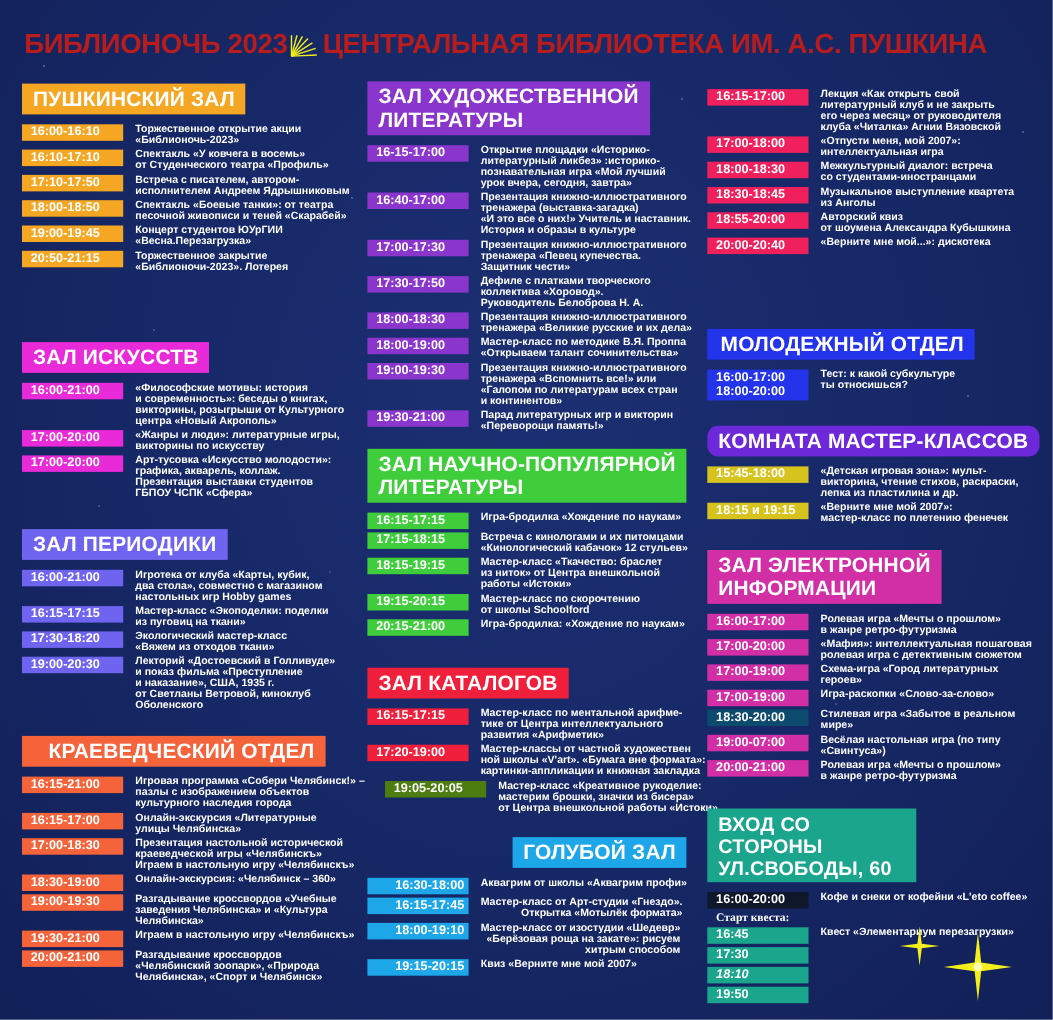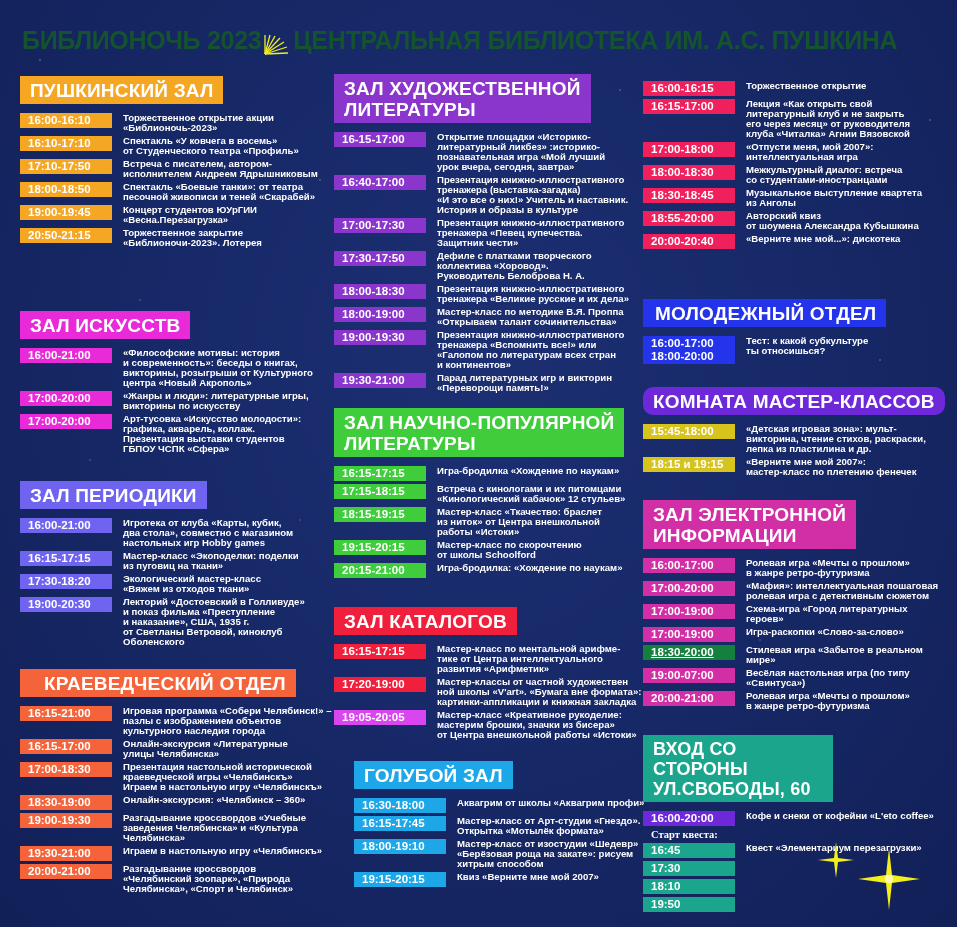--- a/index.html
+++ b/index.html
@@ -20,22 +20,22 @@
       radial-gradient(1px 1px at 760px 640px, rgba(255,255,255,.5), transparent),
       radial-gradient(1px 1px at 220px 780px, rgba(255,255,255,.6), transparent),
       radial-gradient(1px 1px at 560px 880px, rgba(255,255,255,.5), transparent),
       radial-gradient(1px 1px at 930px 120px, rgba(255,255,255,.6), transparent),
       radial-gradient(1px 1px at 300px 520px, rgba(255,255,255,.4), transparent),
       radial-gradient(1px 1px at 90px 460px, rgba(255,255,255,.5), transparent);
   }
   .title {
     position:absolute; left:22px; top:26px; width:920px;
     font-family:"Liberation Sans", sans-serif; font-weight:bold;
-    font-size:25px; color:#14532d; letter-spacing:-0.3px; white-space:nowrap;
-    display:flex; align-items:flex-end;
+    font-size:25px; color:#b91c1c; letter-spacing:-0.3px; white-space:nowrap;
+    display:flex; align-items:center;
   }
   .title .fan { display:inline-block; width:26px; height:22px; margin:0 4px 0 2px; }
   .section { position:absolute; }
   .sec-head {
     display:inline-block; font-family:"Liberation Sans", sans-serif; font-weight:bold;
     font-size:19px; line-height:21px; color:#fff; padding:4px 10px 3px 10px; letter-spacing:0.2px;
   }
   .rows { margin-top:9px; }
   .row { display:flex; align-items:flex-start; margin-bottom:3px; }
   .time {
@@ -274,27 +274,27 @@
 тике от Центра интеллектуального
 развития «Арифметик»</div>
       </div>
       <div class="row">
         <div class="time" style="background: rgb(240, 31, 59); white-space: pre-line;">17:20-19:00</div>
         <div class="desc">Мастер-классы от частной художествен
 ной школы «V'art». «Бумага вне формата»:
 картинки-аппликации и книжная закладка</div>
       </div>
       <div class="row">
-        <div class="time" style="background: #d946ef; white-space: pre-line;">19:05-20:05</div>
+        <div class="time" style="background: #4d7c0f; white-space: pre-line; margin-left: 16px;">19:05-20:05</div>
         <div class="desc">Мастер-класс «Креативное рукоделие:
 мастерим брошки, значки из бисера»
 от Центра внешкольной работы «Истоки»</div>
       </div>
     </div></div>
-<div class="section" style="left:354px;top:761px;"><div class="sec-head" style="background: rgb(29, 166, 232); white-space: pre-line;">ГОЛУБОЙ ЗАЛ</div><div class="rows">
+<div class="section" style="left:334px;top:761px;text-align:right;"><div class="sec-head" style="background: rgb(29, 166, 232); white-space: pre-line;">ГОЛУБОЙ ЗАЛ</div><div class="rows">
       <div class="row">
         <div class="time" style="background: rgb(29, 166, 232); white-space: pre-line;">16:30-18:00</div>
         <div class="desc">Аквагрим от школы «Аквагрим профи»</div>
       </div>
       <div class="row">
         <div class="time" style="background: rgb(29, 166, 232); white-space: pre-line;">16:15-17:45</div>
         <div class="desc">Мастер-класс от Арт-студии «Гнездо».
 Открытка «Мотылёк формата»</div>
       </div>
       <div class="row">
@@ -303,24 +303,20 @@
 «Берёзовая роща на закате»: рисуем
 хитрым способом</div>
       </div>
       <div class="row">
         <div class="time" style="background: rgb(29, 166, 232); white-space: pre-line;">19:15-20:15</div>
         <div class="desc">Квиз «Верните мне мой 2007»</div>
       </div>
     </div></div>
 
 <div class="section" style="left:643px;top:72px;"><div class="rows">
-      <div class="row">
-        <div class="time" style="background: rgb(240, 32, 92); white-space: pre-line;">16:00-16:15</div>
-        <div class="desc">Торжественное открытие</div>
-      </div>
       <div class="row">
         <div class="time" style="background: rgb(240, 32, 92); white-space: pre-line;">16:15-17:00</div>
         <div class="desc">Лекция «Как открыть свой
 литературный клуб и не закрыть
 его через месяц» от руководителя
 клуба «Читалка» Агнии Вязовской</div>
       </div>
       <div class="row">
         <div class="time" style="background: rgb(240, 32, 92); white-space: pre-line;">17:00-18:00</div>
         <div class="desc">«Отпусти меня, мой 2007»:
@@ -382,54 +378,54 @@
       <div class="row">
         <div class="time" style="background: rgb(210, 47, 166); white-space: pre-line;">17:00-19:00</div>
         <div class="desc">Схема-игра «Город литературных
 героев»</div>
       </div>
       <div class="row">
         <div class="time" style="background: rgb(210, 47, 166); white-space: pre-line;">17:00-19:00</div>
         <div class="desc">Игра-раскопки «Слово-за-слово»</div>
       </div>
       <div class="row">
-        <div class="time" style="background: #15803d; white-space: pre-line; text-decoration: underline;">18:30-20:00</div>
+        <div class="time" style="background: #0c4a6e; white-space: pre-line;">18:30-20:00</div>
         <div class="desc">Стилевая игра «Забытое в реальном
 мире»</div>
       </div>
       <div class="row">
         <div class="time" style="background: rgb(210, 47, 166); white-space: pre-line;">19:00-07:00</div>
         <div class="desc">Весёлая настольная игра (по типу
 «Свинтуса»)</div>
       </div>
       <div class="row">
         <div class="time" style="background: rgb(210, 47, 166); white-space: pre-line;">20:00-21:00</div>
         <div class="desc">Ролевая игра «Мечты о прошлом»
 в жанре ретро-футуризма</div>
       </div>
     </div></div>
 
 <div class="section" style="left:643px;top:735px;">
   <div class="sec-head" style="background:#1aa58c;white-space:pre-line;width:170px;font-size:18px;line-height:20px;">ВХОД СО СТОРОНЫ
 УЛ.СВОБОДЫ, 60</div>
   <div class="rows">
     <div class="row">
-      <div class="time" style="background:#6d28d9;">16:00-20:00</div>
+      <div class="time" style="background:#0f172a;">16:00-20:00</div>
       <div class="desc">Кофе и снеки от кофейни «L'eto coffee»</div>
     </div>
     <div class="sublabel">Старт квеста:</div>
     <div class="row">
       <div class="time" style="background:#1aa58c;">16:45</div>
       <div class="desc">Квест «Элементариум перезагрузки»</div>
     </div>
     <div class="row">
       <div class="time" style="background:#1aa58c;">17:30</div>
     </div>
     <div class="row">
-      <div class="time" style="background:#1aa58c;">18:10</div>
+      <div class="time" style="background:#1aa58c;font-style:italic;">18:10</div>
     </div>
     <div class="row">
       <div class="time" style="background:#1aa58c;">19:50</div>
     </div>
   </div>
 </div>
 
 <svg class="star" style="left:818px;top:842px;" width="36" height="36" viewBox="0 0 36 36">
   <path d="M18 0 L20 16 L36 18 L20 20 L18 36 L16 20 L0 18 L16 16 Z" fill="#f3ee1c"></path>
 </svg>

